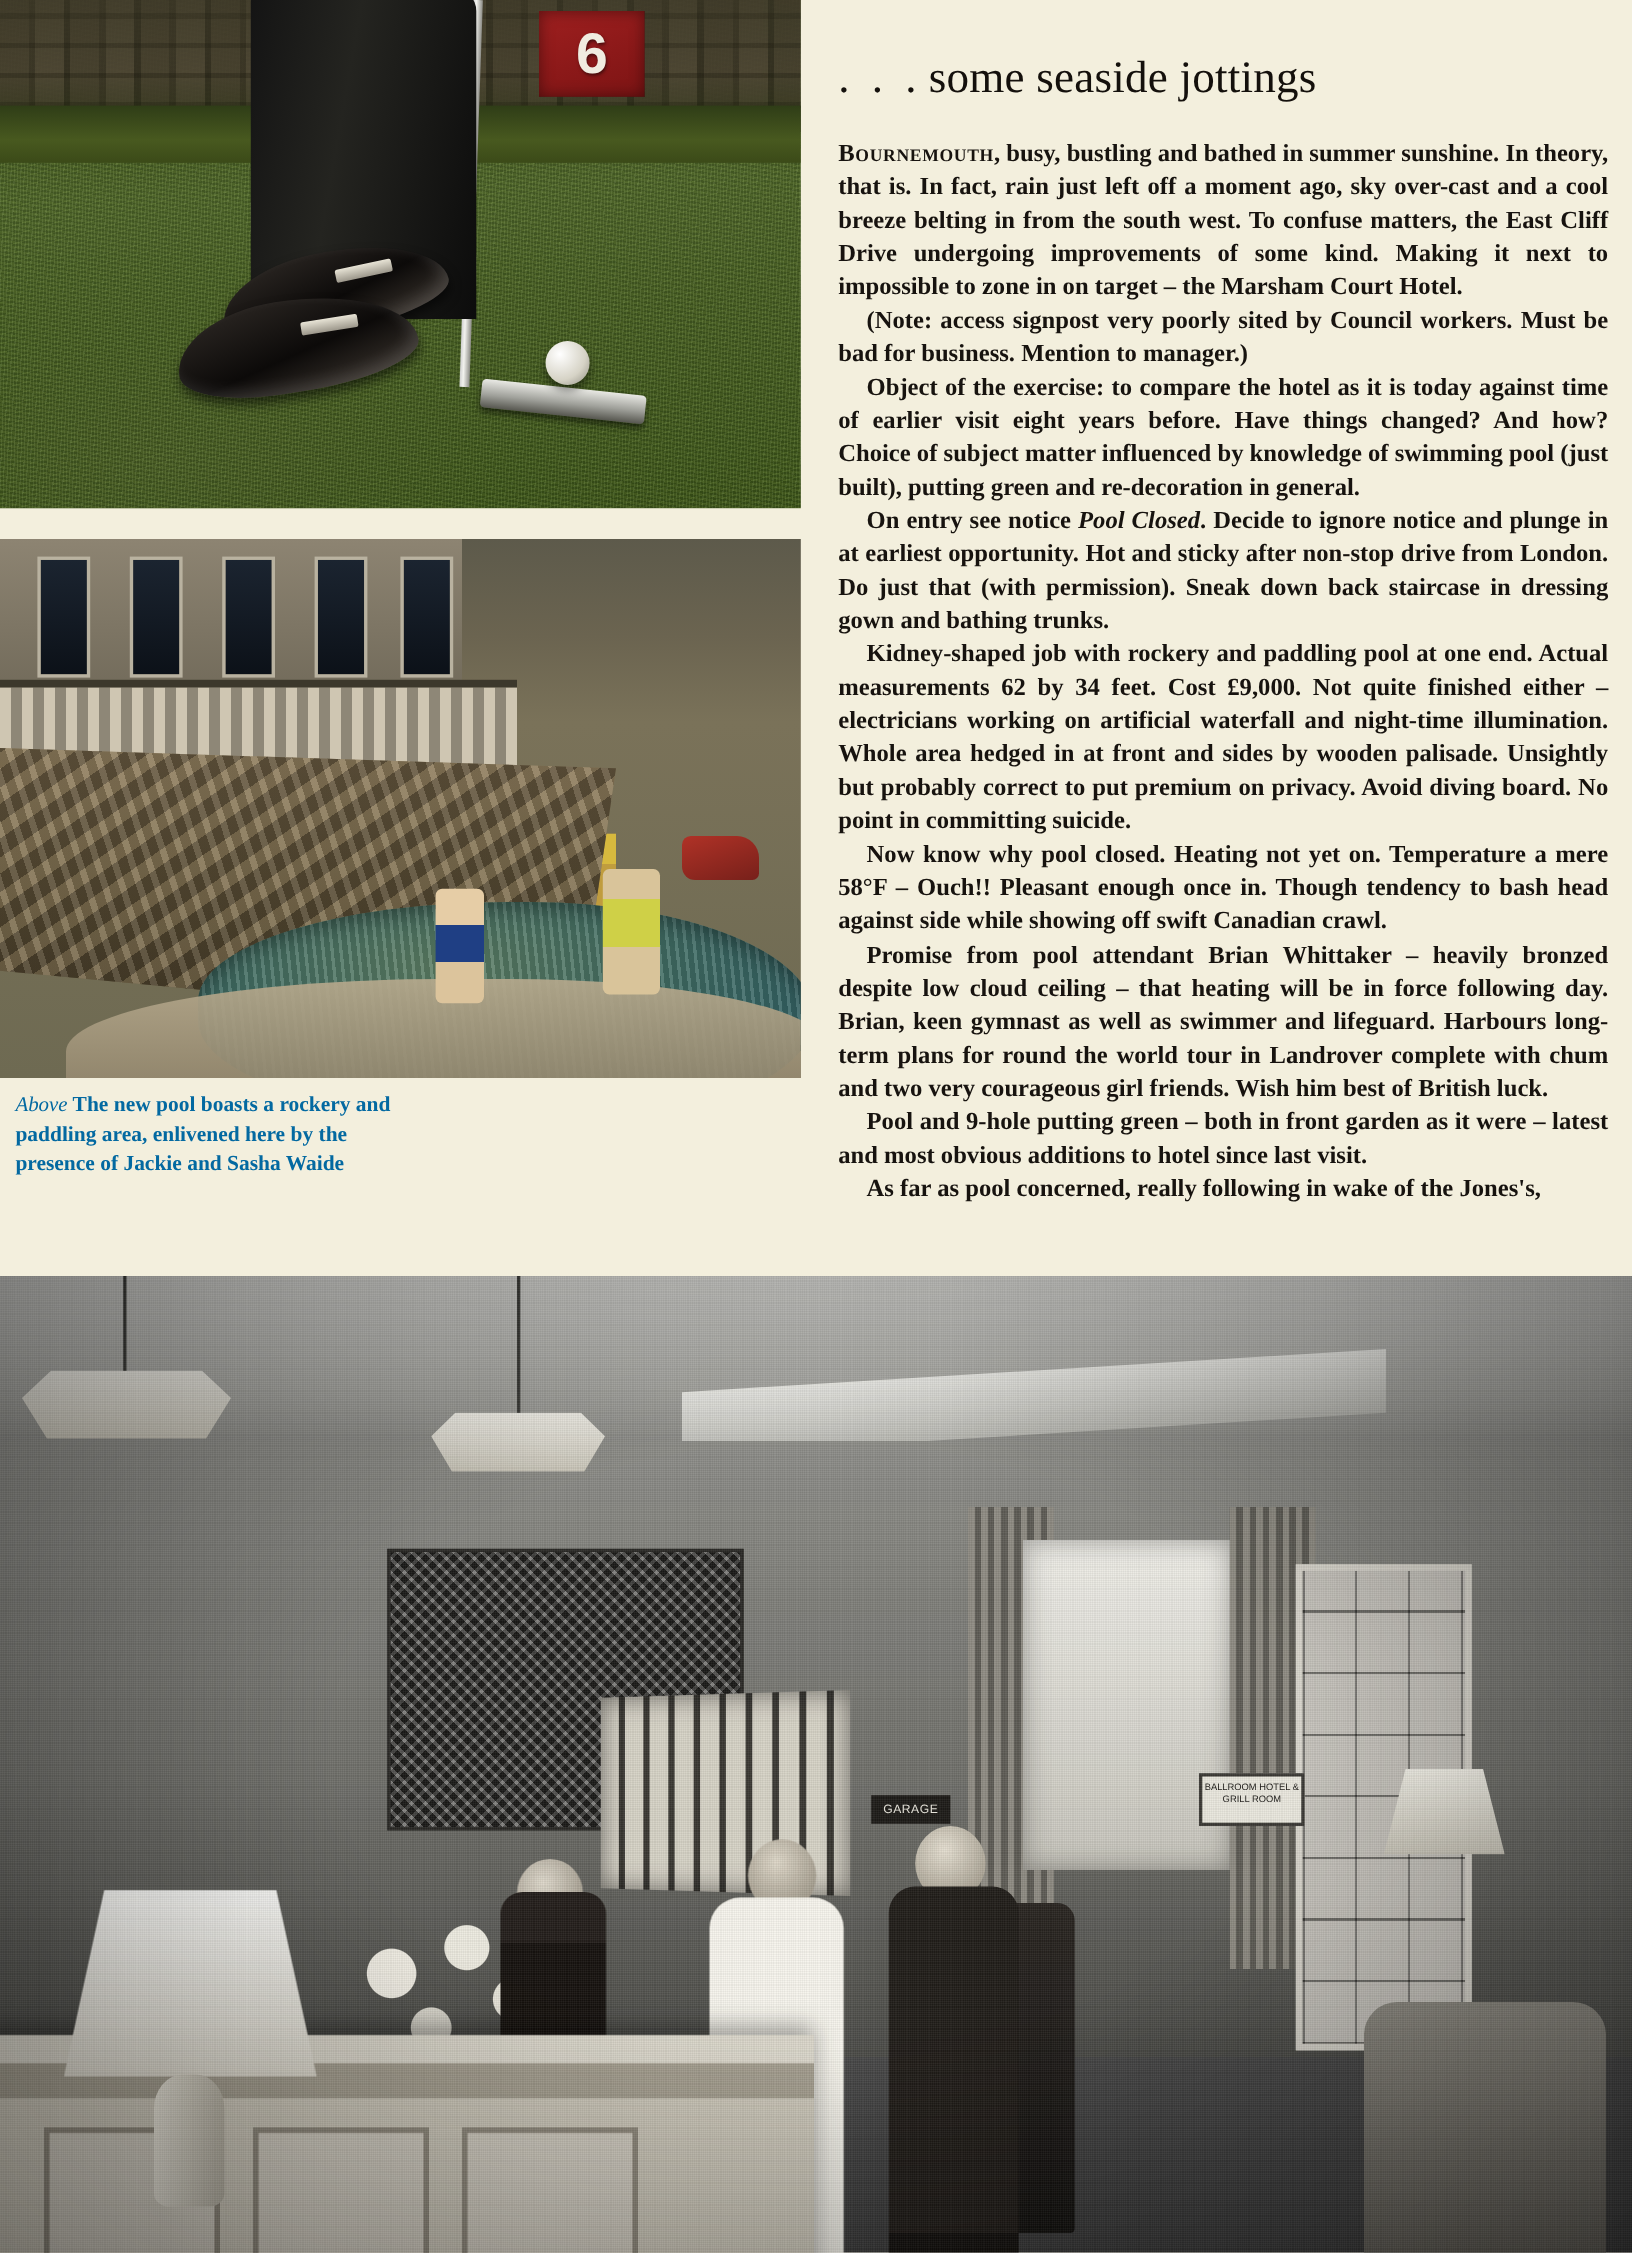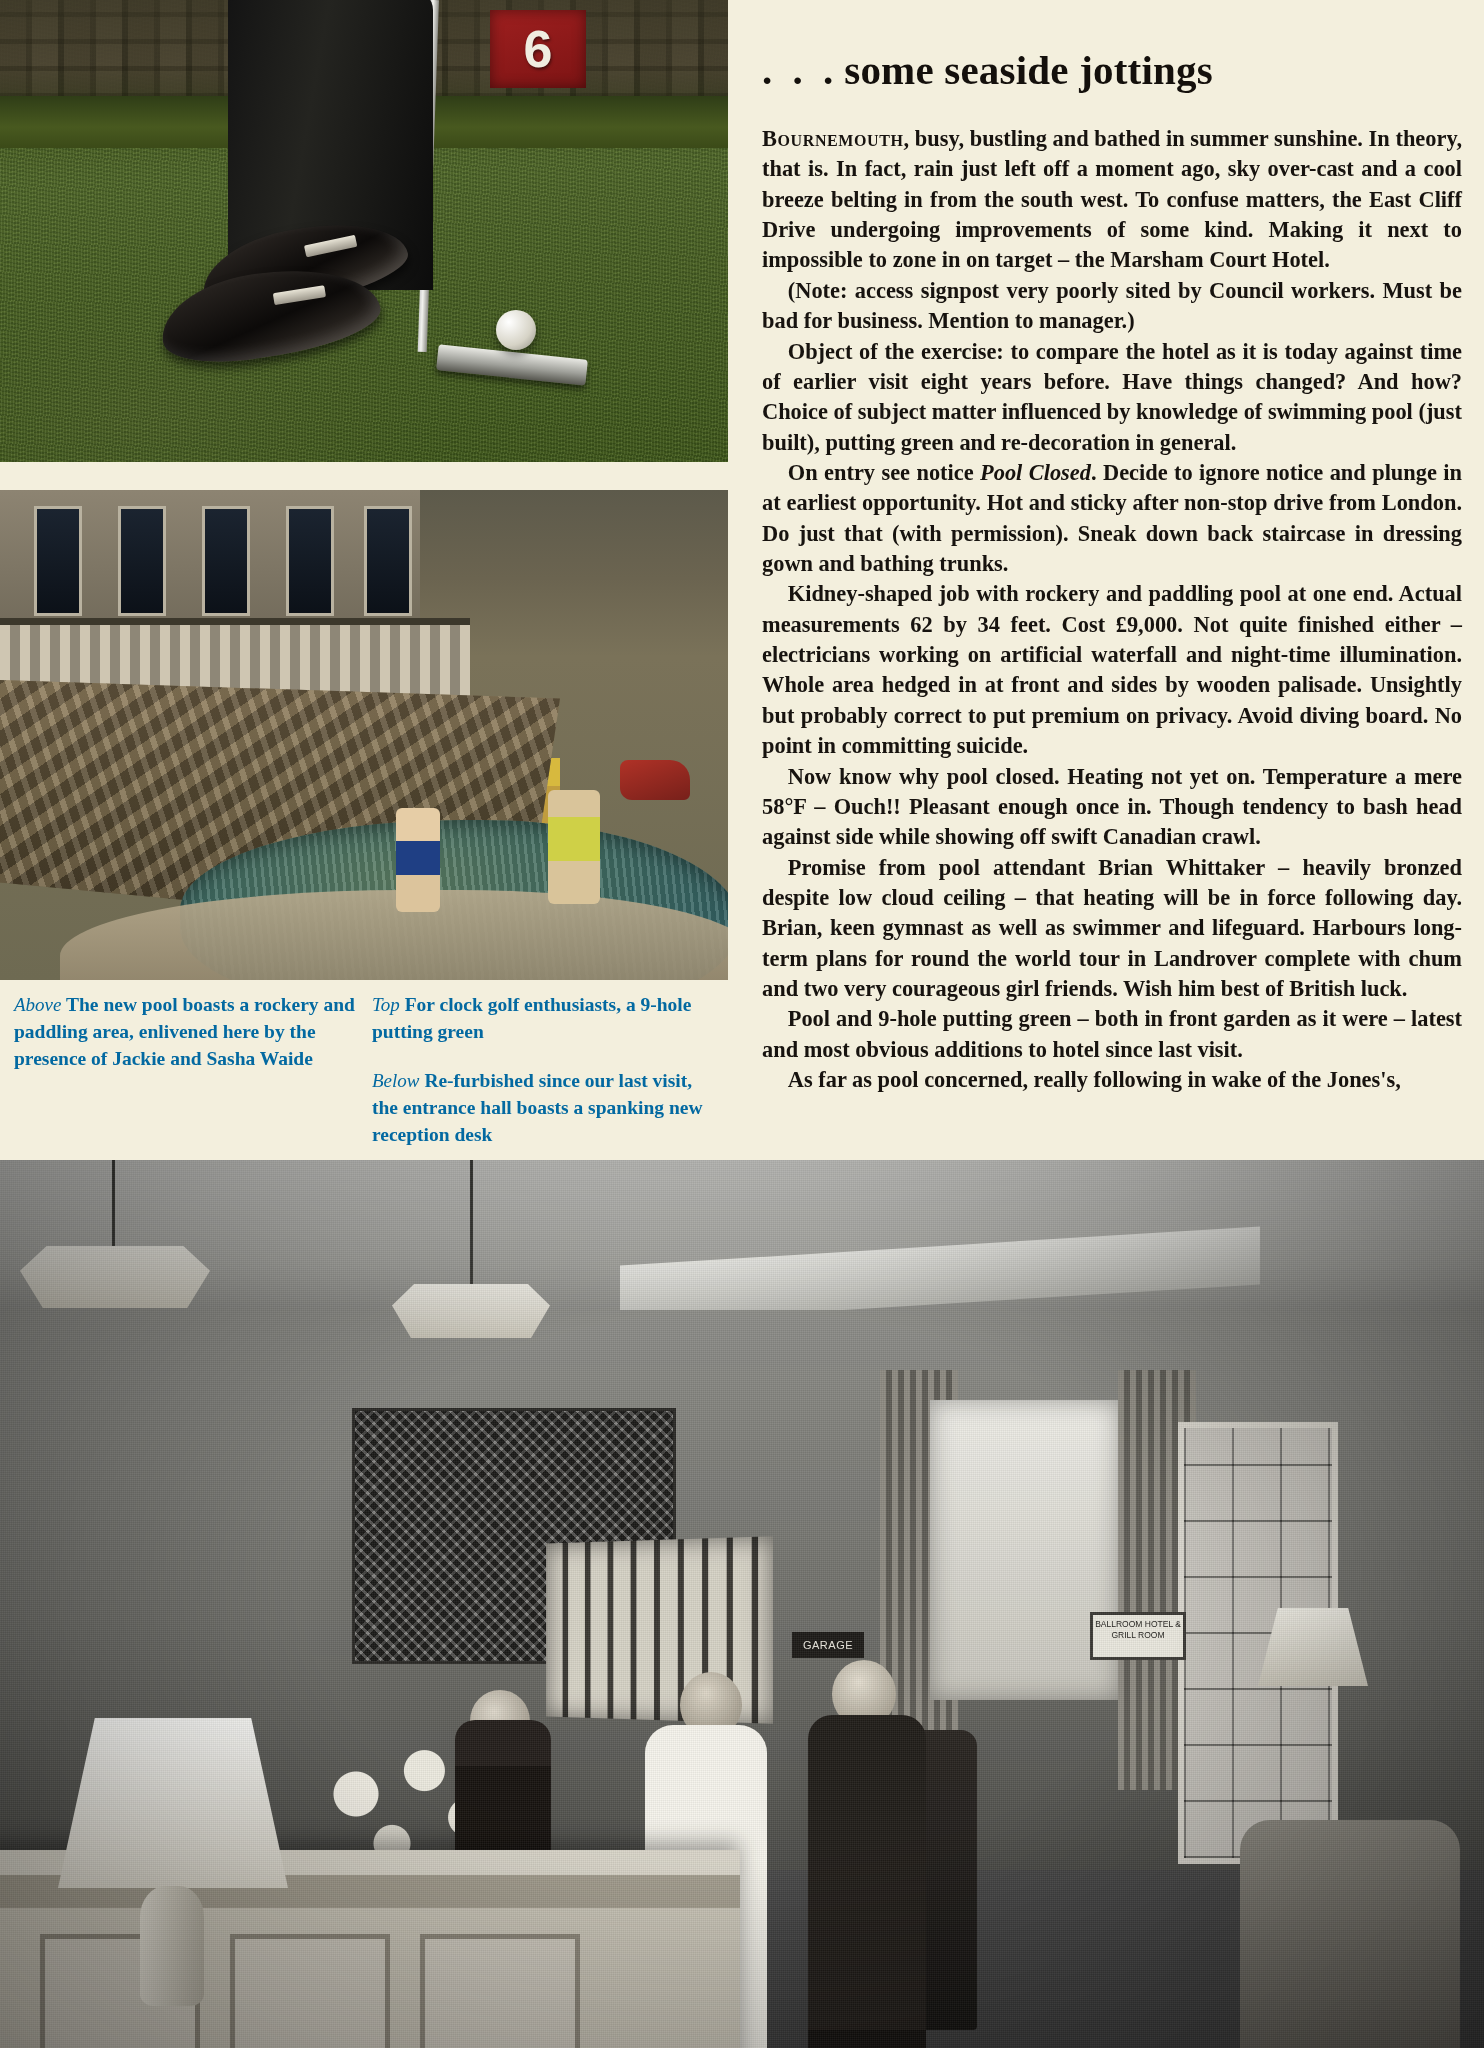--- a/index.html
+++ b/index.html
@@ -201,21 +201,21 @@
   .article {
     position: absolute;
     left: 748px; top: 0;
     width: 736px; height: 1160px;
     padding: 0 16px 0 0;
     box-sizing: border-box;
   }
   .headline {
     margin: 46px 0 30px 14px;
     font-size: 41px;
-    font-weight: 700;
+    font-weight: 400;
     letter-spacing: .2px;
     color: #14100c;
     font-family: "Liberation Serif", "DejaVu Serif", serif;
   }
   .headline .lead-dots { letter-spacing: 5px; padding-right: 6px; }
   .body-col {
     margin-left: 14px;
     width: 700px;
     font-size: 22.4px;
     line-height: 1.355;
@@ -423,30 +423,20 @@
     <div class="kidB"></div>
   </div>
 
   <div class="captions">
 
     <div class="cap-col cap-left">
       <span class="cap-lead">Above</span>
       <span>The new pool boasts a rockery and paddling area, enlivened here by the presence of Jackie and Sasha Waide</span>
     </div>
 
-    <div class="cap-col cap-right">
-      <div class="cap-blk">
-        <span class="cap-lead">Top</span>
-        <span>For clock golf enthusiasts, a 9-hole putting green</span>
-      </div>
-      <div class="cap-blk">
-        <span class="cap-lead">Below</span>
-        <span>Re-furbished since our last visit, the entrance hall boasts a spanking new reception desk</span>
-      </div>
-    </div>
 
   </div>
 
   <div class="article">
     <h1 class="headline">
       <span class="lead-dots">. . .</span><span>some seaside jottings</span>
     </h1>
 
     <div class="body-col">
 

